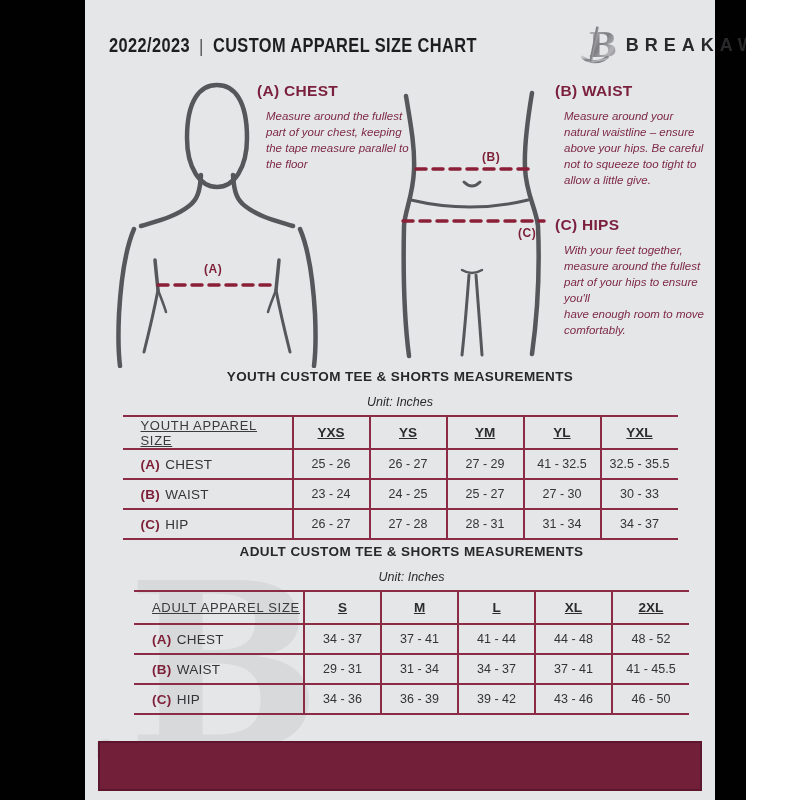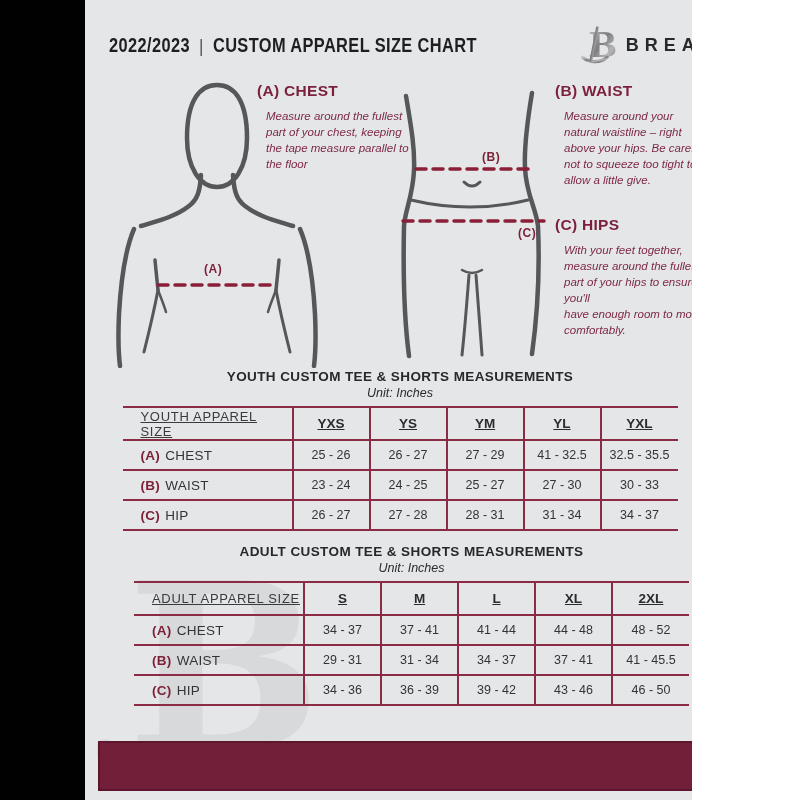--- a/index.html
+++ b/index.html
@@ -1,19 +1,19 @@
 <!DOCTYPE html>
 <html><head>
 <meta charset="utf-8">
 <style>
   * { margin:0; padding:0; box-sizing:border-box; }
   html,body { width:800px; height:800px; }
   body { font-family:"Liberation Sans", sans-serif; }
 
-  .canvas { position:relative; width:692px; height:800px; background:#010101; overflow:hidden; }
+  .canvas { position:relative; width:746px; height:800px; background:#010101; overflow:hidden; }
   .page   { position:absolute; left:85px; top:0; width:630px; height:800px; background:#e5e6e8; }
 
   
   .page-header { position:absolute; left:24px; right:20px; top:22px; height:46px;
                  display:flex; align-items:center; justify-content:space-between; z-index:2; }
   .header-title { font-weight:bold; font-size:21px; color:#1e1e20; white-space:nowrap;
                   transform:scaleX(0.78); transform-origin:left center; letter-spacing:0.5px; }
   .header-title .pipe { font-weight:normal; color:#3a3a3c; margin:0 12px; font-size:19px; }
   .brand { display:flex; align-items:center; gap:9px; }
   .brand-name { font-size:18px; font-weight:bold; letter-spacing:6px; color:#29292b; }
@@ -37,21 +37,21 @@
   .instr-c { left:470px; top:216px; width:152px; }
 
   
   .watermark { position:absolute; left:12px; top:538px; z-index:0; pointer-events:none; }
 
   
   .table-block { position:absolute; left:0; right:0; z-index:1; text-align:center; }
   .youth-block { top:369px; }
   .adult-block { top:544px;padding-left:23px; }
   .table-title { font-size:13.5px; font-weight:bold; color:#28282a; letter-spacing:0.4px; }
-  .table-unit  { font-size:12.5px; font-style:italic; color:#2b2b2d; margin-top:2px; }
+  .table-unit  { font-size:12.5px; font-style:italic; color:#2b2b2d; margin-top:11px; }
 
   table.size-table { width:555px; margin:6px auto 0; border-collapse:collapse; table-layout:fixed;
                      border-top:2px solid #8b2b45; background:transparent; }
   .size-table col.c-label { width:170px; }
   .size-table col.c-val   { width:77px; }
   .size-table th, .size-table td { border-bottom:2px solid #8b2b45; vertical-align:middle; }
   .size-table th:not(:first-child), .size-table td:not(:first-child) { border-left:2px solid #8b2b45; }
   .size-table thead th { height:33px;text-decoration:underline; }
   .size-table tbody td { height:30px; }
   .hdr-label { text-align:left; padding-left:18px; font-weight:normal; font-size:13px;
@@ -135,21 +135,21 @@
     <span class="marker marker-a">(A)</span>
     <span class="marker marker-b">(B)</span>
     <span class="marker marker-c">(C)</span>
 
     <div class="instr instr-a">
       <h3>(A) CHEST</h3>
       <p>Measure around the fullest part of your chest, keeping the tape measure parallel to the floor</p>
     </div>
     <div class="instr instr-b">
       <h3>(B) WAIST</h3>
-      <p>Measure around your natural waistline – right above your hips. Be careful not to squeeze too tight to allow a little give.</p>
+      <p>Measure around your natural waistline – ensure above your hips. Be careful not to squeeze too tight to allow a little give.</p>
     </div>
     <div class="instr instr-c">
       <h3>(C) HIPS</h3>
       <p>With your feet together, measure around the fullest part of your hips to ensure you'll
 have enough room to move comfortably.</p>
     </div>
 
     <div class="watermark">
       <svg width="330" height="255" viewBox="0 0 330 255">
         <text x="30" y="210" font-family="DejaVu Serif, serif" font-weight="bold" font-size="230" fill="#d8d9db">B</text>

